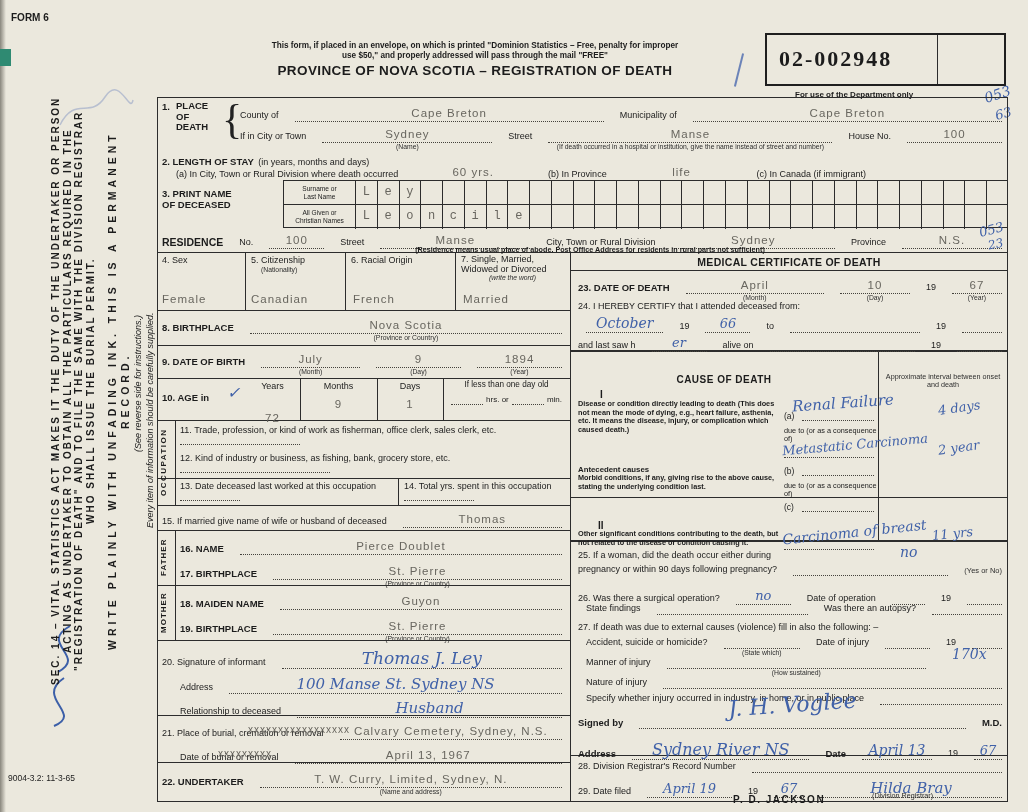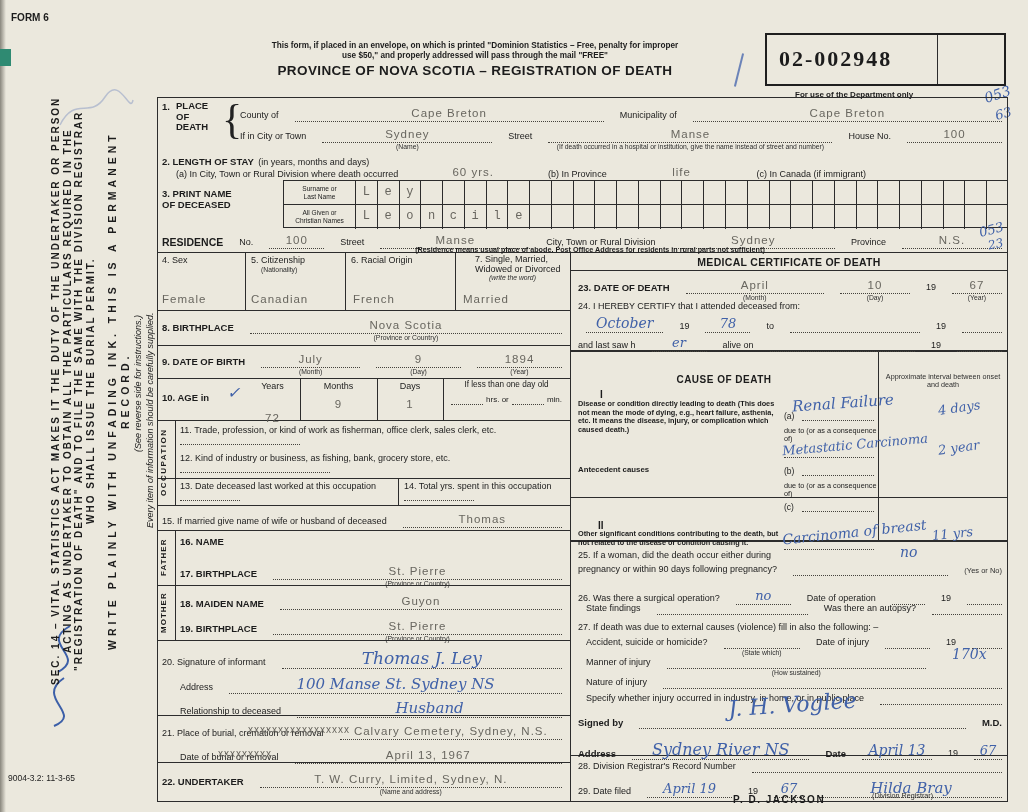--- a/index.html
+++ b/index.html
@@ -213,21 +213,21 @@
 <div class="a" style="left:245px;top:252px;width:100px;height:58px">
  <div class="l" style="padding:3px 0 0 6px">5. Citizenship</div>
  <div class="s" style="padding-left:16px">(Nationality)</div>
  <div class="t a" style="left:6px;bottom:5px">Canadian</div>
 </div>
 <div class="a" style="left:345px;top:252px;width:110px;height:58px">
  <div class="l" style="padding:3px 0 0 6px">6. Racial Origin</div>
  <div class="t a" style="left:8px;bottom:5px">French</div>
 </div>
 <div class="a" style="left:455px;top:252px;width:115px;height:58px">
- <div class="l" style="padding:3px 0 0 20px;line-height:9.5px"><span>7. Single, Married,</span><br><span>Widowed or Divorced</span></div>
+ <div class="l" style="padding:3px 0 0 6px;line-height:9.5px"><span>7. Single, Married,</span><br><span>Widowed or Divorced</span></div>
  <div class="s" style="text-align:center;font-style:italic">(write the word)</div>
  <div class="t a" style="left:8px;bottom:5px">Married</div>
 </div>
 
 <div class="a fx" style="left:162px;top:315px;width:400px">
  <span class="b lbl" style="font-size:9.5px">8. BIRTHPLACE</span>
  <span class="fill"><span class="t">Nova Scotia</span><span class="s a" style="left:0;right:0;bottom:-9px">(Province or Country)</span></span>
 </div>
 <div class="a fx" style="left:162px;top:349px;width:400px">
  <span class="b lbl" style="font-size:9.5px">9. DATE OF BIRTH</span>
@@ -266,20 +266,21 @@
 <div class="a l" style="left:404px;top:481px;width:160px;line-height:11px"><span>14. Total yrs. spent in this occupation</span> <span class="df" style="width:70px"></span></div>
 
 <div class="a fx" style="left:162px;top:509px;width:400px">
  <span class="l lbl">15. If married give name of wife or husband of deceased</span>
  <span class="fill"><span class="t">Thomas</span></span>
 </div>
 
 <div class="a vert b" style="left:159px;top:532px;width:15px;height:51px;font-size:8px;letter-spacing:1px;text-align:center">FATHER</div>
 <div class="a fx" style="left:180px;top:536px;width:382px">
  <span class="b lbl" style="font-size:9.5px">16. NAME</span>
+ <span class="fill"><span class="t">Pierce Doublet</span></span>
 </div>
 <div class="a fx" style="left:180px;top:561px;width:382px">
  <span class="b lbl" style="font-size:9.5px">17. BIRTHPLACE</span>
  <span class="fill"><span class="t">St. Pierre</span><span class="s a" style="left:0;right:0;bottom:-9px">(Province or Country)</span></span>
 </div>
 <div class="a vert b" style="left:159px;top:587px;width:15px;height:51px;font-size:8px;letter-spacing:1px;text-align:center">MOTHER</div>
 <div class="a fx" style="left:180px;top:591px;width:382px">
  <span class="b lbl" style="font-size:9.5px">18. MAIDEN NAME</span>
  <span class="fill"><span class="t">Guyon</span></span>
 </div>
@@ -320,21 +321,21 @@
  <span class="b lbl" style="font-size:9.5px">23. DATE OF DEATH</span>
  <span class="fill"><span class="t">April</span><span class="s a" style="left:0;right:0;bottom:-9px">(Month)</span></span>
  <span class="fill" style="flex:0 0 70px"><span class="t">10</span><span class="s a" style="left:0;right:0;bottom:-9px">(Day)</span></span>
  <span class="l lbl">19</span>
  <span class="fill" style="flex:0 0 50px"><span class="t">67</span><span class="s a" style="left:0;right:0;bottom:-9px">(Year)</span></span>
 </div>
 <div class="a l" style="left:578px;top:301px">24. I HEREBY CERTIFY that I attended deceased from:</div>
 <div class="a fx" style="left:586px;top:314px;width:416px">
  <span class="fill"><span class="h" style="font-size:14px">October</span></span>
  <span class="l lbl">19</span>
- <span class="fill" style="flex:0 0 45px"><span class="h">78</span></span>
+ <span class="fill" style="flex:0 0 45px"><span class="h">66</span></span>
  <span class="l lbl">to</span>
  <span class="fill" style="flex:0 0 130px"></span>
  <span class="l lbl">19</span>
  <span class="fill" style="flex:0 0 40px"></span>
 </div>
 <div class="a fx" style="left:578px;top:333px;width:424px">
  <span class="l lbl">and last saw h</span>
  <span class="fill" style="flex:0 0 55px"><span class="h">er</span></span>
  <span class="l lbl">alive on</span>
  <span class="fill"></span>
@@ -349,20 +350,21 @@
  <div class="a b" style="left:8px;top:31px;width:202px;font-size:7.3px;line-height:8.6px">Disease or condition directly leading to death (This does not mean the mode of dying, e.g., heart failure, asthenia, etc. It means the disease, injury, or complication which caused death.)</div>
  <div class="a l" style="left:214px;top:42px;font-size:8.5px">(a)</div>
  <div class="a" style="left:232px;top:51px;width:72px;border-bottom:1px dotted #44423c"></div>
  <div class="a h" style="left:222px;top:25px;font-size:15px;transform:rotate(-4deg)">Renal Failure</div>
  <div class="a h" style="left:368px;top:31px;font-size:13px;transform:rotate(-8deg)">4 days</div>
  <div class="a l" style="left:214px;top:58px;font-size:7.3px;width:95px;line-height:8px">due to (or as a consequence of)</div>
  <div class="a" style="left:214px;top:88px;width:90px;border-bottom:1px dotted #44423c"></div>
  <div class="a h" style="left:212px;top:68px;font-size:13px;transform:rotate(-5deg)">Metastatic Carcinoma</div>
  <div class="a h" style="left:368px;top:71px;font-size:13px;transform:rotate(-8deg)">2 year</div>
  <div class="a b" style="left:8px;top:96px;font-size:7.8px">Antecedent causes</div>
+ <div class="a b" style="left:8px;top:105px;width:202px;font-size:7.3px;line-height:8.6px">Morbid conditions, if any, giving rise to the above cause, stating the underlying condition last.</div>
  <div class="a l" style="left:214px;top:97px;font-size:8.5px">(b)</div>
  <div class="a" style="left:232px;top:106px;width:72px;border-bottom:1px dotted #44423c"></div>
  <div class="a l" style="left:214px;top:113px;font-size:7.3px;width:95px;line-height:8px">due to (or as a consequence of)</div>
  <div class="a l" style="left:214px;top:133px;font-size:8.5px">(c)</div>
  <div class="a" style="left:232px;top:142px;width:72px;border-bottom:1px dotted #44423c"></div>
  <div class="a b" style="left:28px;top:151px;font-size:10px">II</div>
  <div class="a b" style="left:8px;top:161px;width:202px;font-size:7.3px;line-height:8.6px">Other significant conditions contributing to the death, but not related to the disease or condition causing it.</div>
  <div class="a h" style="left:212px;top:155px;font-size:14px;transform:rotate(-6deg)">Carcinoma of breast</div>
  <div class="a" style="left:214px;top:180px;width:90px;border-bottom:1px dotted #44423c"></div>
  <div class="a h" style="left:362px;top:157px;font-size:13px;transform:rotate(-6deg)">11 yrs</div>

